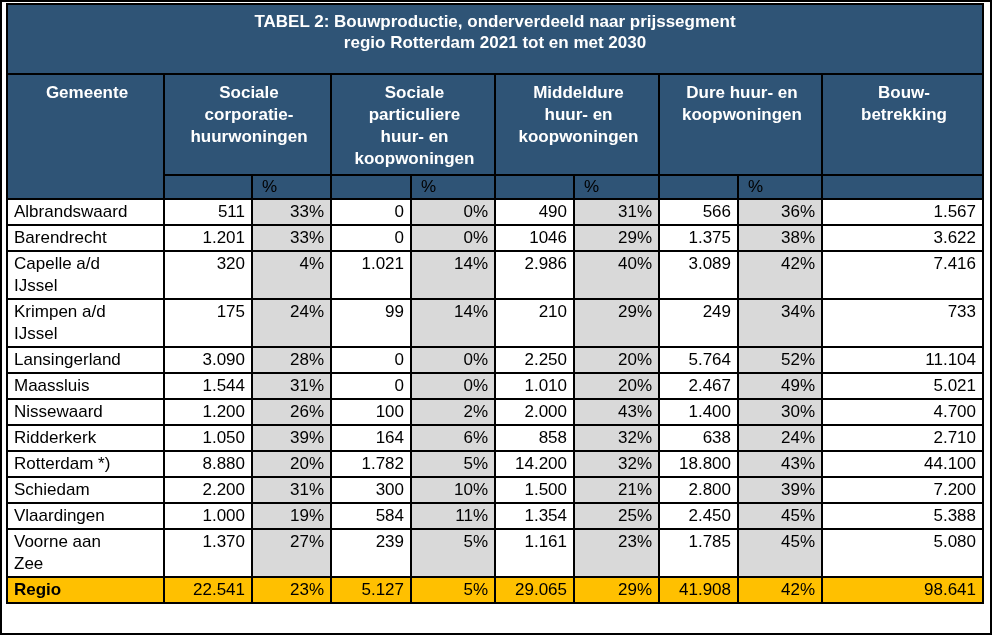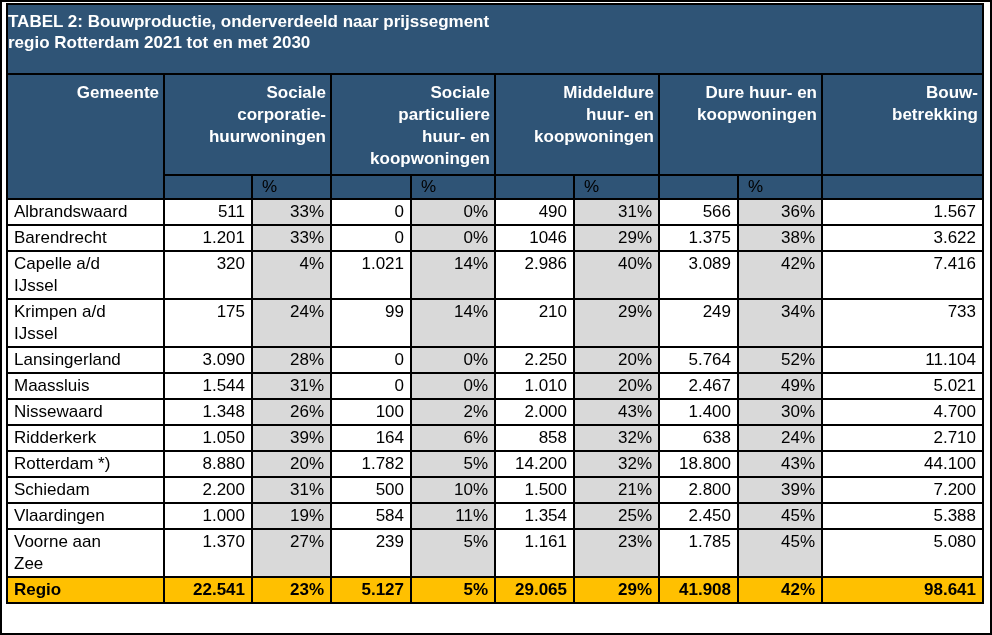--- a/index.html
+++ b/index.html
@@ -21,32 +21,32 @@
     table-layout: fixed;
     width: 978px;
   }
   .tbl th, .tbl td { border: 2px solid #000; box-sizing: border-box; }
   
   tr.title-row th {
     background: var(--header-bg);
     color: #fff;
     font-size: 17px;
     font-weight: bold;
-    text-align: left;
+    text-align: center;
     vertical-align: top;
     padding: 6px 0 20px 0;
     line-height: 21px;
   }
   
   tr.head-row th {
     background: var(--header-bg);
     color: #fff;
     font-size: 17px;
     font-weight: bold;
-    text-align: right;
+    text-align: center;
     vertical-align: top;
     padding: 7px 4px 4px 7px;
     line-height: 22px;
     white-space: pre-line;
     height: 96px;
   }
   
   tr.sub-row th {
     background: var(--header-bg);
     color: #000;
@@ -62,21 +62,21 @@
   tbody td {
     font-size: 17px;
     vertical-align: top;
     line-height: 22px;
     padding: 1px 6px;
     background: #fff;
   }
   td.name { text-align: left; white-space: pre-line; }
   td.num  { text-align: right; }
   td.pct  { background: var(--pct-bg); text-align: right; }
-  tr.total td { background: var(--total-bg); font-weight: bold; }
+  tr.total td { background: var(--total-bg); }
   tr.total td.name { font-weight: bold; margin-left: 32px; }
   .footnote {
     font-size: 18px;
     line-height: 22px;
     padding: 3px 0 0 3px;
     color: #000;
   }
 </style>
 </head>
 <body>
@@ -201,21 +201,21 @@
           <td class="num">0</td>
           <td class="num pct">0%</td>
           <td class="num">1.010</td>
           <td class="num pct">20%</td>
           <td class="num">2.467</td>
           <td class="num pct">49%</td>
           <td class="num">5.021</td>
         </tr>
         <tr>
           <td class="name">Nissewaard</td>
-          <td class="num">1.348</td>
+          <td class="num">1.200</td>
           <td class="num pct">26%</td>
           <td class="num">100</td>
           <td class="num pct">2%</td>
           <td class="num">2.000</td>
           <td class="num pct">43%</td>
           <td class="num">1.400</td>
           <td class="num pct">30%</td>
           <td class="num">4.700</td>
         </tr>
         <tr>
@@ -239,21 +239,21 @@
           <td class="num">14.200</td>
           <td class="num pct">32%</td>
           <td class="num">18.800</td>
           <td class="num pct">43%</td>
           <td class="num">44.100</td>
         </tr>
         <tr>
           <td class="name">Schiedam</td>
           <td class="num">2.200</td>
           <td class="num pct">31%</td>
-          <td class="num">500</td>
+          <td class="num">300</td>
           <td class="num pct">10%</td>
           <td class="num">1.500</td>
           <td class="num pct">21%</td>
           <td class="num">2.800</td>
           <td class="num pct">39%</td>
           <td class="num">7.200</td>
         </tr>
         <tr>
           <td class="name">Vlaardingen</td>
           <td class="num">1.000</td>

